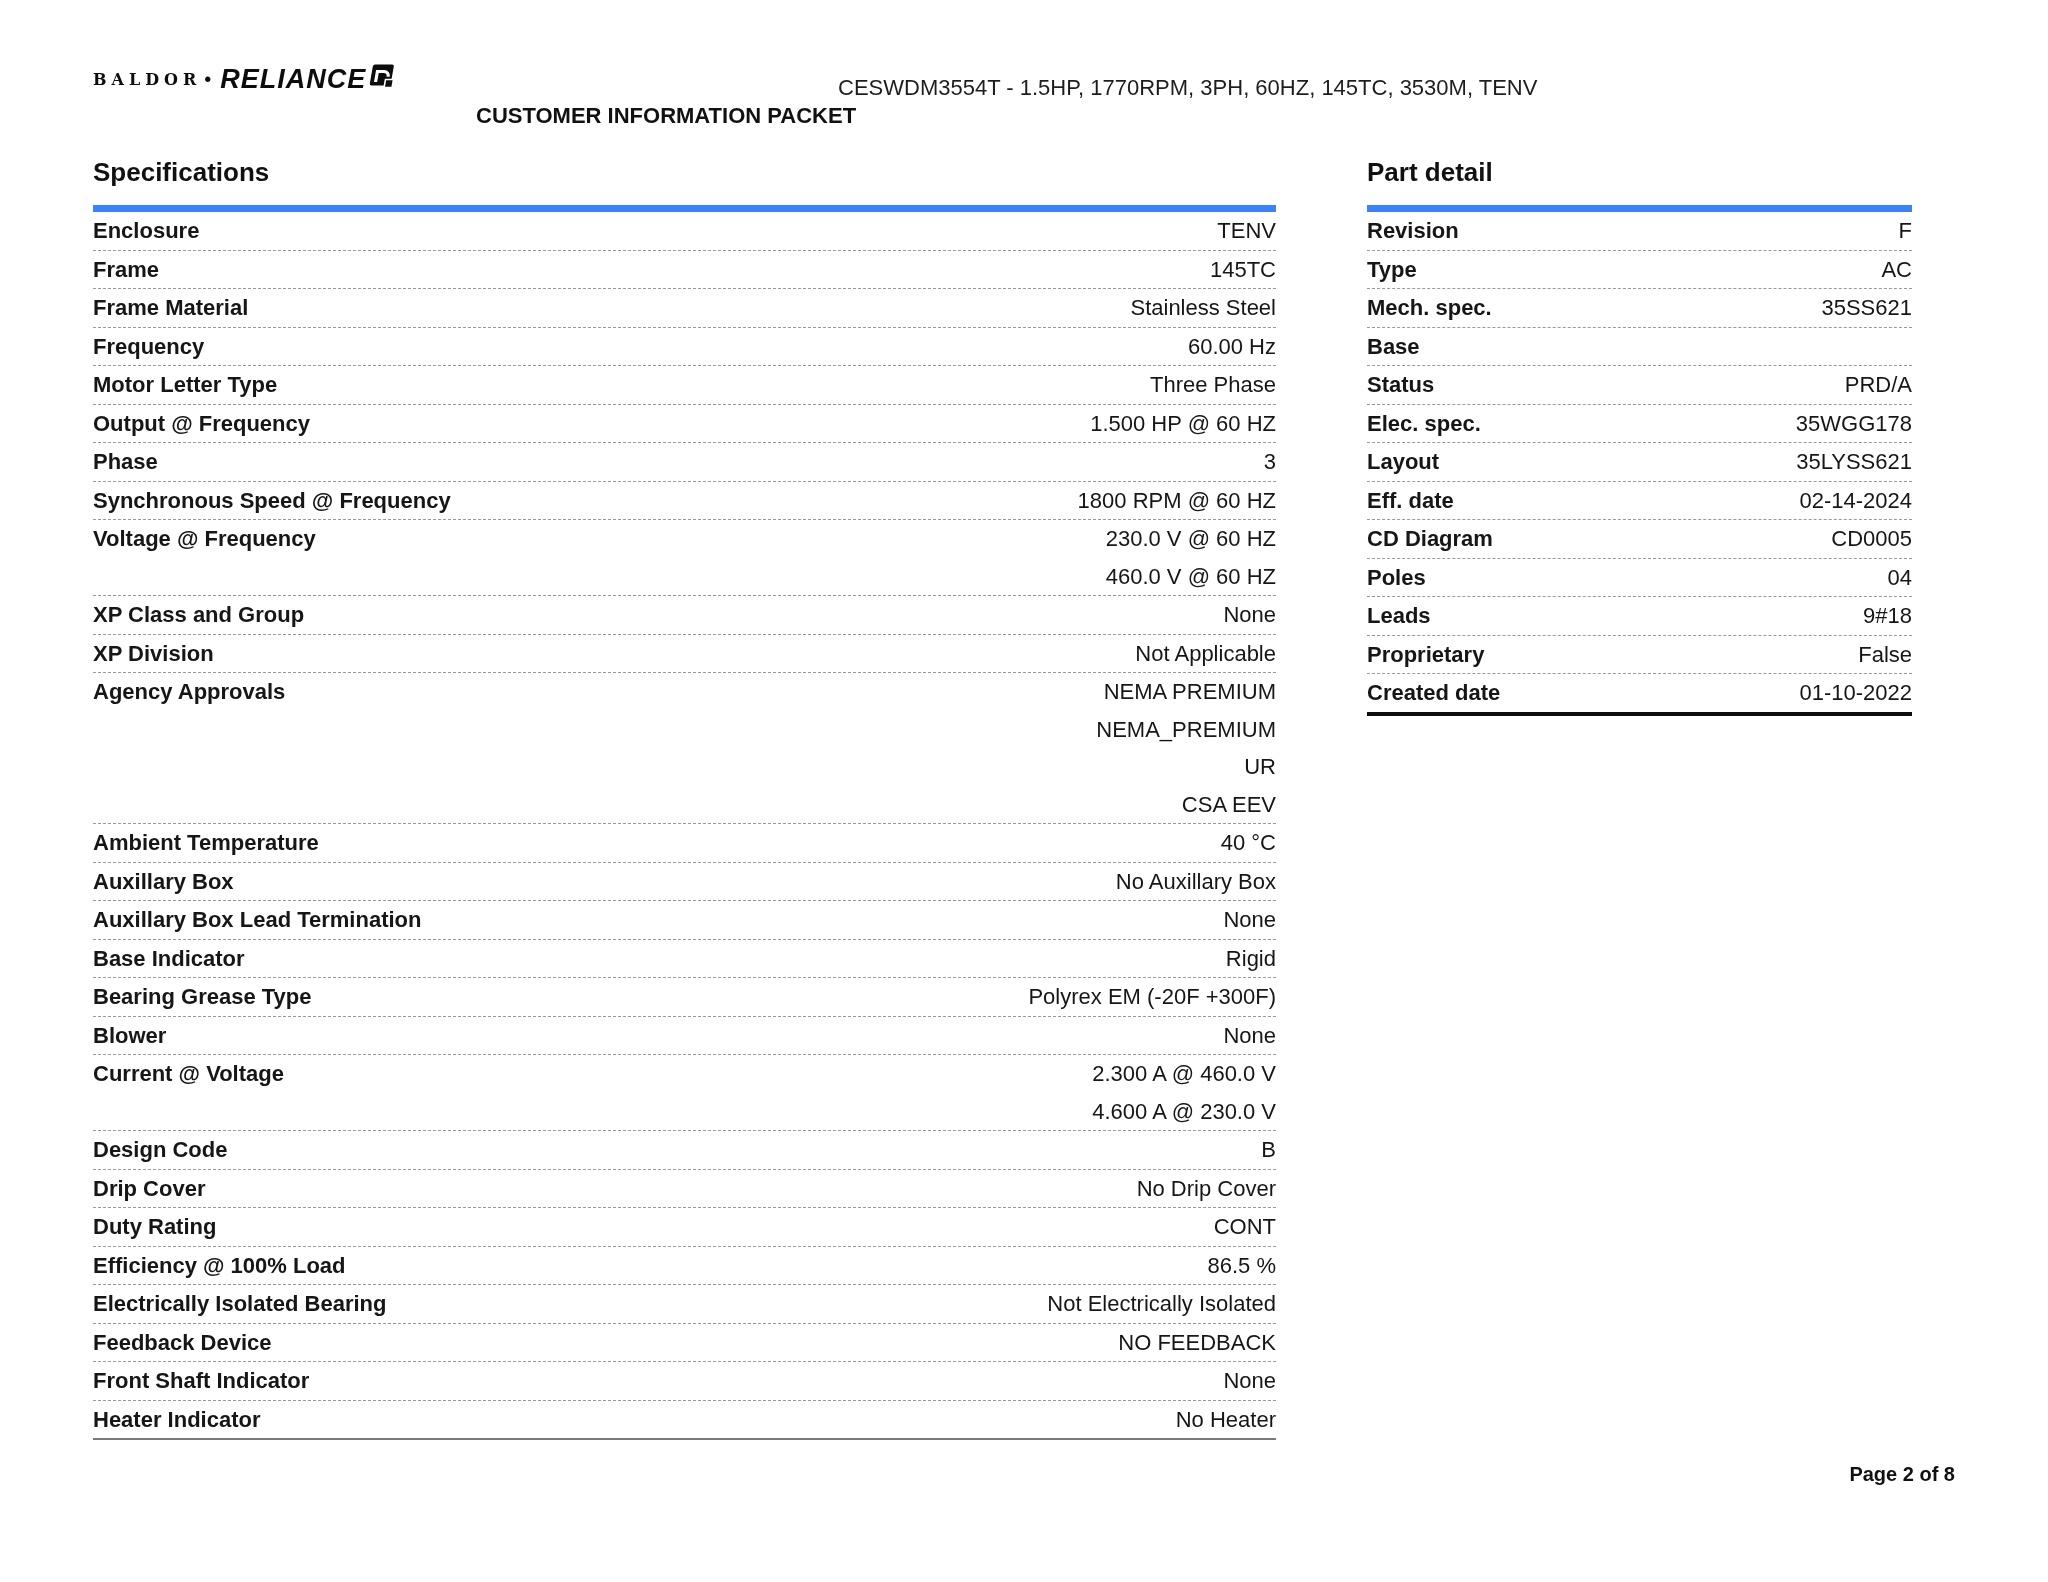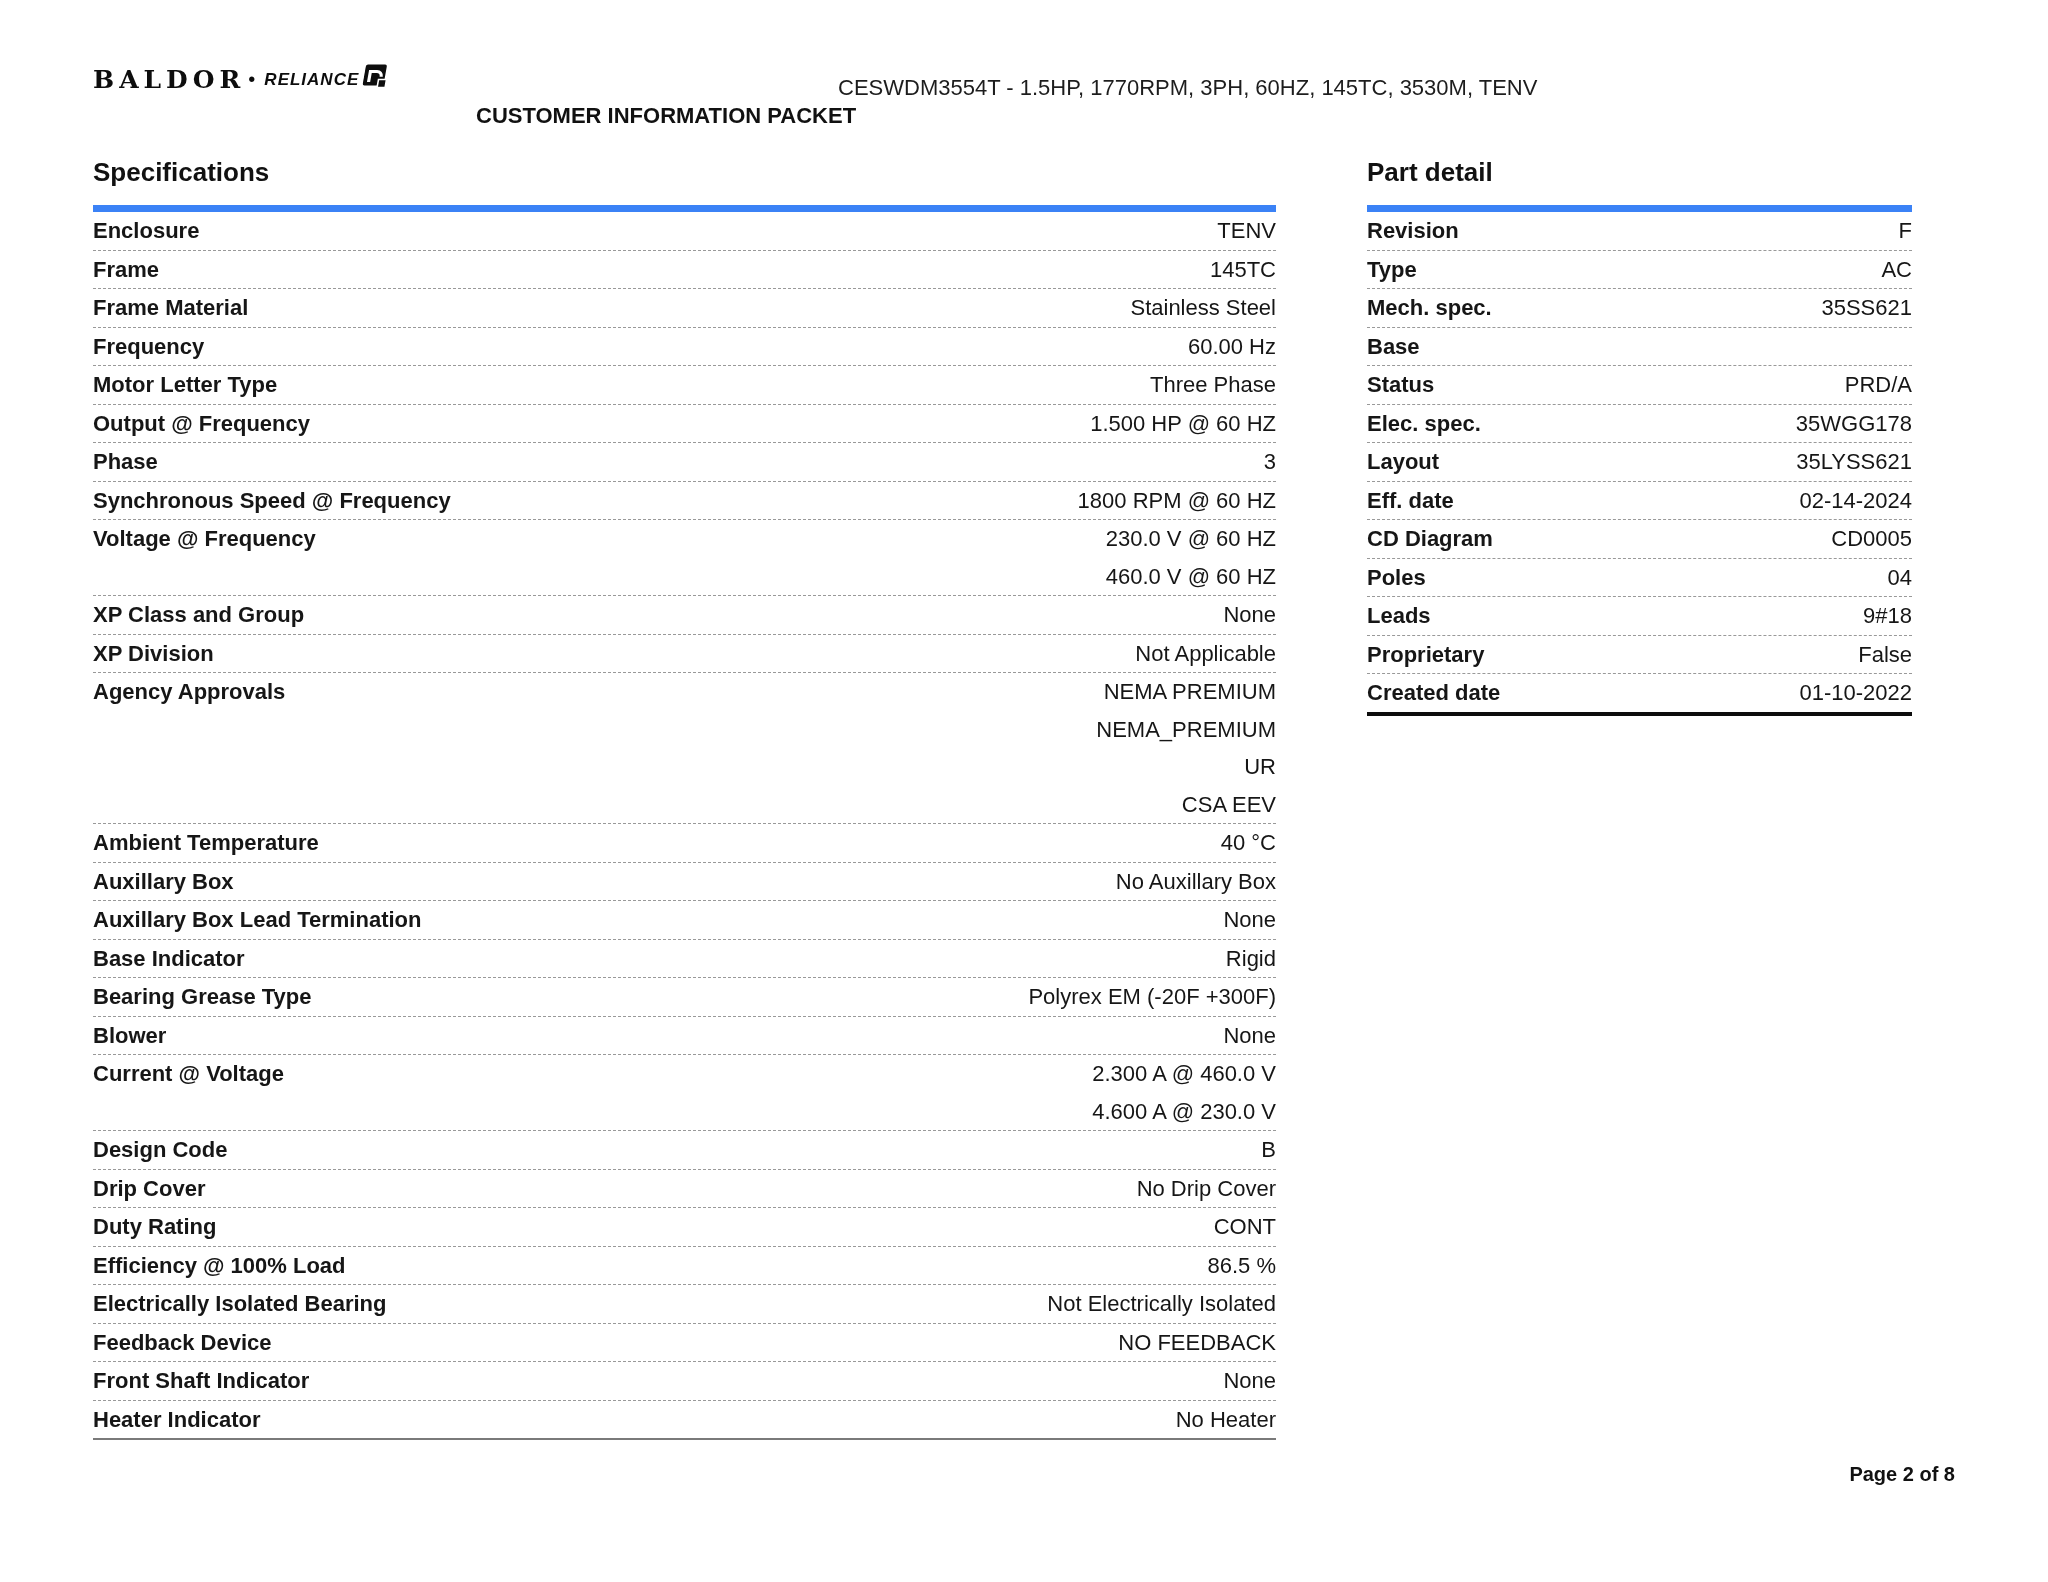--- a/index.html
+++ b/index.html
@@ -1,23 +1,23 @@
 <!DOCTYPE html>
 <html><head>
 <meta charset="utf-8">
 <style>
   html,body{margin:0;padding:0;background:#ffffff;}
   .page{position:relative;width:2048px;height:1582px;background:#fff;
         font-family:"Liberation Sans",sans-serif;color:#161616;overflow:hidden;}
 
   
   .brand{position:absolute;left:93px;top:64px;display:flex;align-items:center;white-space:nowrap;}
-  .brand-baldor{font-family:"DejaVu Serif",serif;font-weight:bold;font-size:25px;letter-spacing:5px;color:#0d0d0d;}
+  .brand-baldor{font-family:"DejaVu Serif",serif;font-weight:bold;font-size:16px;letter-spacing:5px;color:#0d0d0d;}
   .brand-dot{font-size:20px;margin:0 9px 0 3px;color:#0d0d0d;}
-  .brand-reliance{font-style:italic;font-weight:bold;font-size:17px;letter-spacing:1px;color:#0d0d0d;}
+  .brand-reliance{font-style:italic;font-weight:bold;font-size:27px;letter-spacing:1px;color:#0d0d0d;}
   .brand-mark{margin-left:4px;transform:skewX(-10deg);}
   .doc-title{position:absolute;left:476px;top:75px;font-size:22px;font-weight:bold;color:#111;margin-top:28px;}
   .product-line{position:absolute;left:838px;top:75px;font-size:22px;color:#1d1d1d;}
 
   
   .spec-section{position:absolute;left:93px;top:157px;width:1183px;}
   .part-section{position:absolute;left:1367px;top:157px;width:545px;}
   .section-title{font-size:26px;font-weight:bold;height:48px;color:#111;}
   .table{border-top:7px solid #3b82f6;}
   .row{display:flex;justify-content:space-between;align-items:flex-start;border-bottom:1px dashed #999;}

